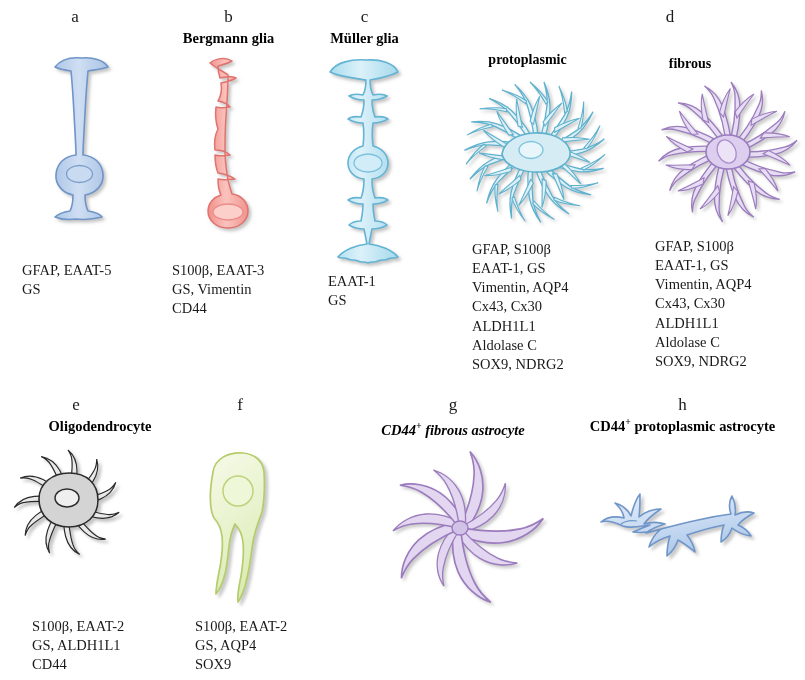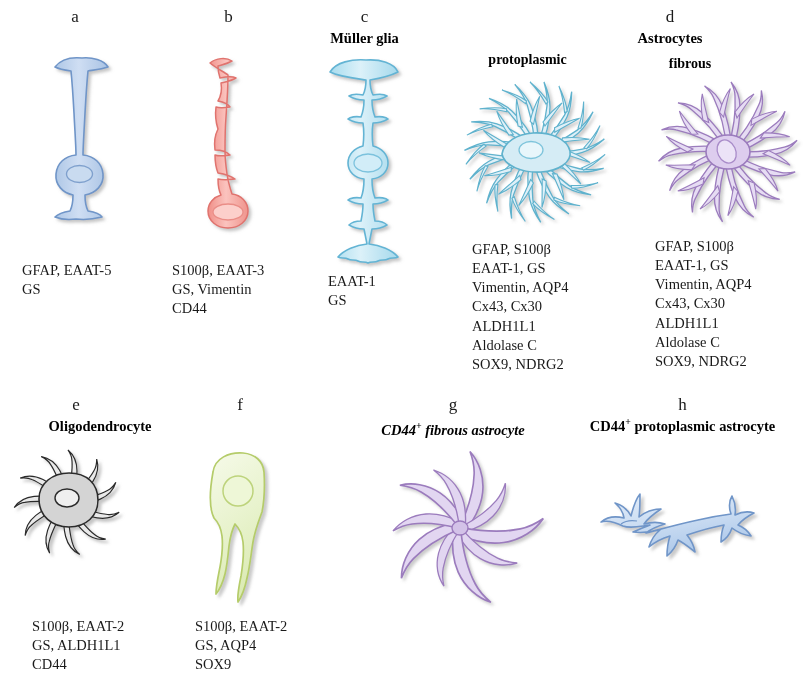--- a/index.html
+++ b/index.html
@@ -94,20 +94,21 @@
     </g>
   </svg>
 </div>
 <div class="markers" style="position:absolute; left:22px; top:261px;">
   <div>GFAP, EAAT-5</div>
   <div>GS</div>
 </div>
 
 <div class="panel" style="left:141px; top:8px; width:175px;">
   <div class="panel-letter">b</div>
+  <div class="panel-title" style="margin-top:6px;">Bergmann glia</div>
 </div>
 <div class="art" style="left:175px; top:55px;">
   <svg width="105" height="185" viewBox="0 0 105 185">
     <defs>
       <linearGradient id="gB" x1="0" y1="0" x2="1" y2="0">
         <stop offset="0%" stop-color="#f08f88"></stop>
         <stop offset="45%" stop-color="#fbc3be"></stop>
         <stop offset="100%" stop-color="#ef948d"></stop>
       </linearGradient>
       <filter id="shB" x="-40%" y="-40%" width="200%" height="200%">
@@ -176,21 +177,20 @@
     </g>
   </svg>
 </div>
 <div class="markers" style="position:absolute; left:328px; top:272px;">
   <div>EAAT-1</div>
   <div>GS</div>
 </div>
 
 <div class="panel" style="left:580px; top:8px; width:180px;">
   <div class="panel-letter">d</div>
-  <div class="panel-title" style="margin-top:6px;">Astrocytes</div>
 </div>
 
 <div class="panel" style="left:440px; top:52px; width:175px;">
   <div class="panel-subtitle">protoplasmic</div>
 </div>
 <div class="art" style="left:442px; top:72px;">
   <svg width="190" height="160" viewBox="0 0 190 160">
     <defs>
       <filter id="shD" x="-30%" y="-30%" width="180%" height="180%">
         <feDropShadow dx="2.5" dy="2.5" stdDeviation="1.5" flood-color="#8a8a8a" flood-opacity="0.45"></feDropShadow>

